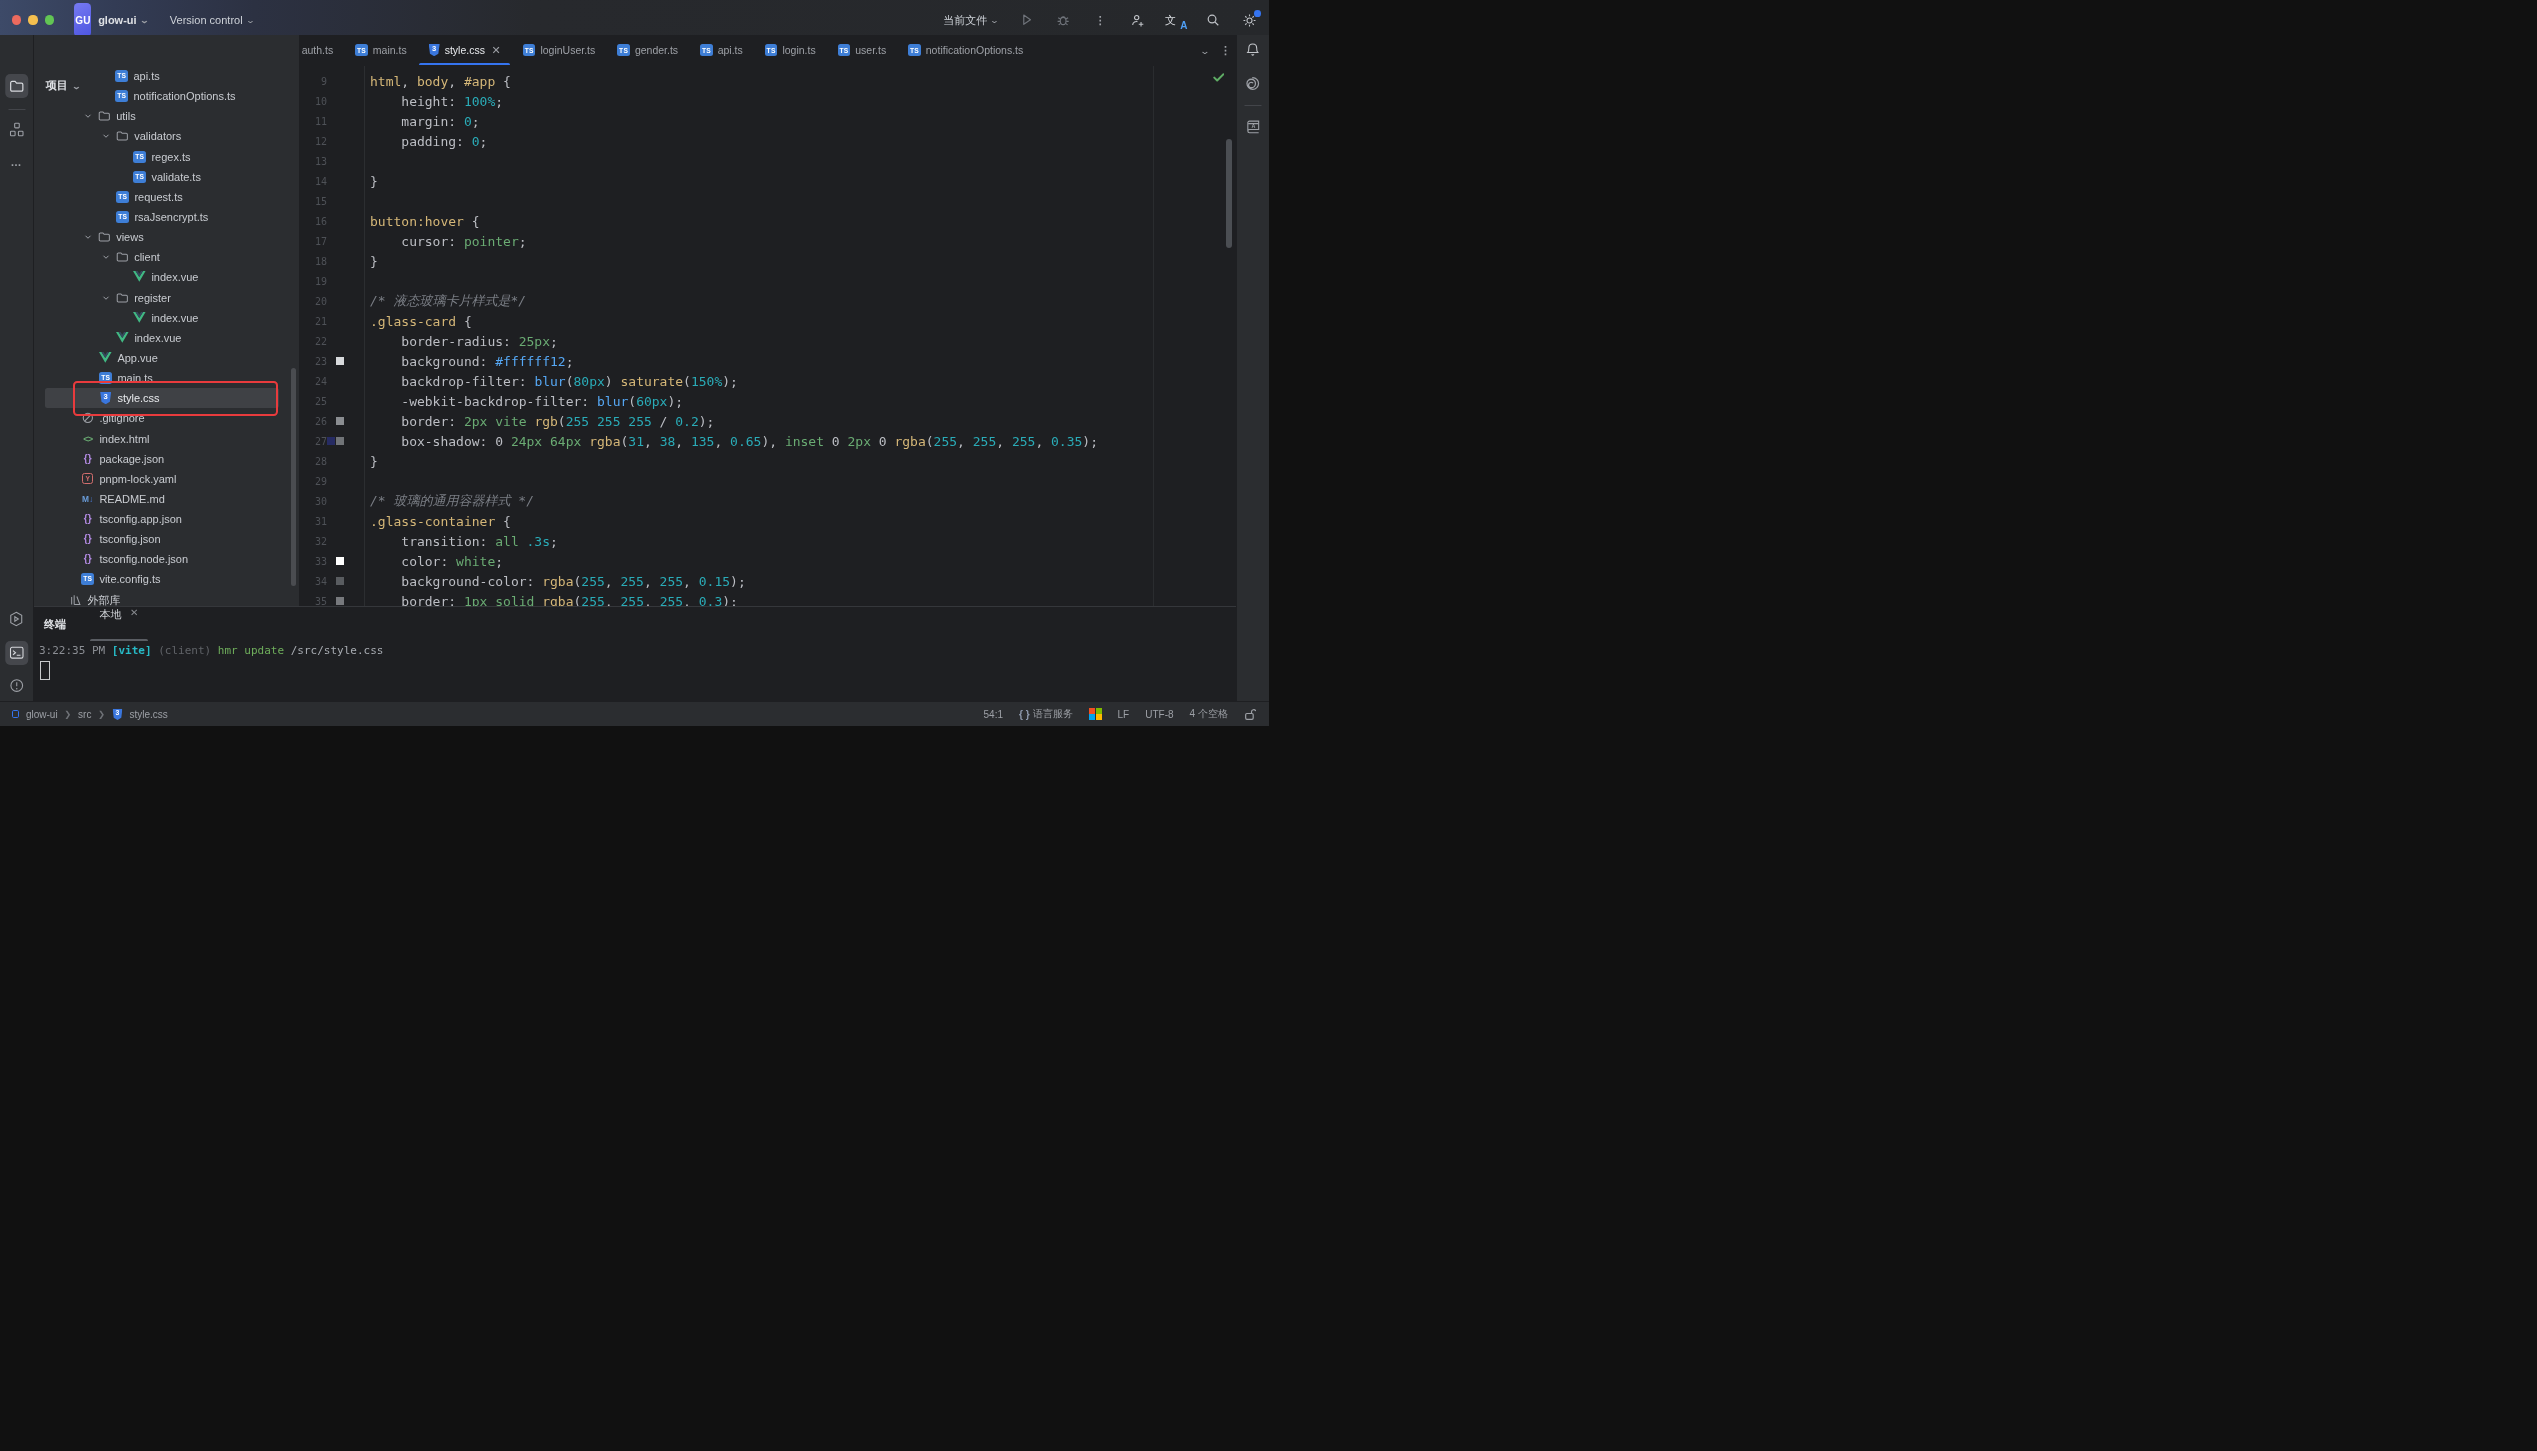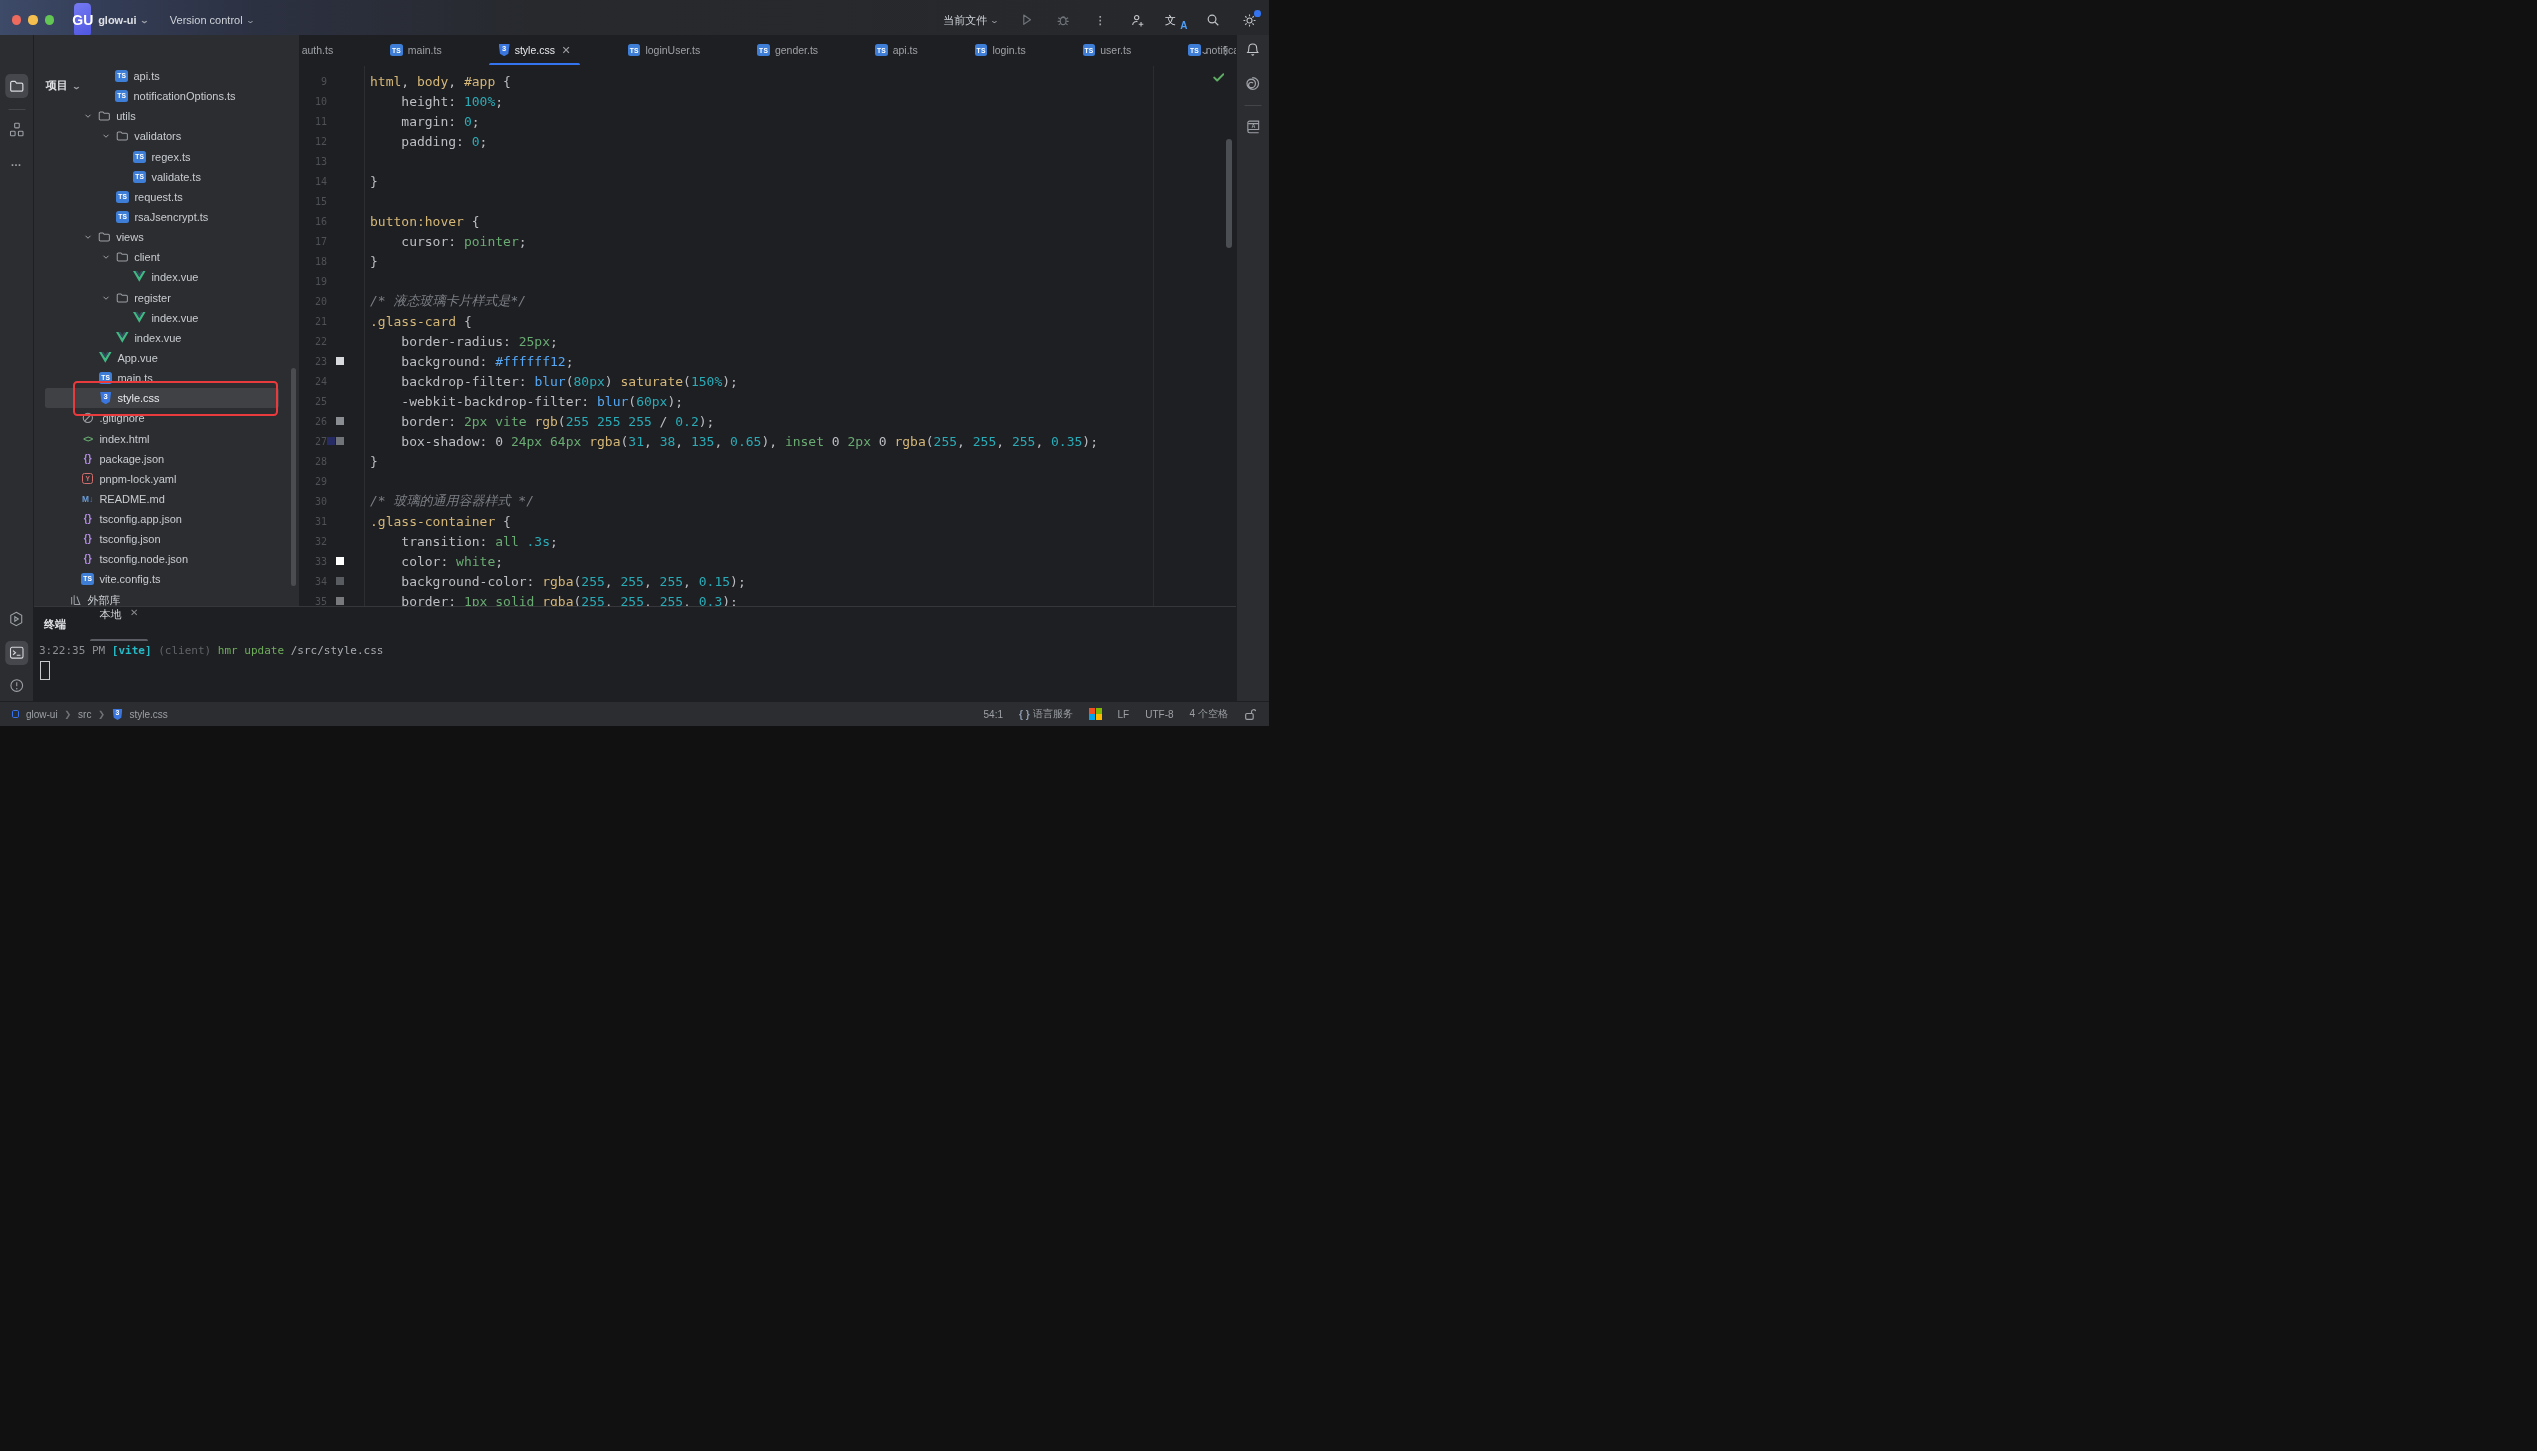--- a/index.html
+++ b/index.html
@@ -13,21 +13,21 @@
   .titlebar {
     position:absolute; top:0; left:0; right:0; height:35px;
     background:linear-gradient(90deg,#3d4a68 0%,#333c55 9%,#2c3142 20%,#27292d 42%,#26282b 100%);
     display:flex; align-items:center; padding:5px 10px 0 11.7px;
   }
   .traffic { display:flex; gap:7.6px; margin-right:20px; }
   .traffic span { width:9.2px; height:9.2px; border-radius:50%; display:block; }
   .tl-red{background:var(--tl-red);} .tl-yellow{background:var(--tl-yellow);} .tl-green{background:var(--tl-green);}
   .proj-badge {
     width:17px; height:34px; border-radius:4.2px; background:linear-gradient(150deg,#767af2,#4d55e0);
-    color:#fff; font-size:14px; font-weight:bold; display:flex; align-items:center; justify-content:center;
+    color:#fff; font-size:10px; font-weight:bold; display:flex; align-items:center; justify-content:center;
     margin-right:6.7px; letter-spacing:0.2px;
   }
   .tb-item { display:flex; align-items:center; gap:4.2px; color:#dfe1e5; font-weight:600; margin-right:22px; cursor:default;}
   .tb-item.light { font-weight:400; color:#ced2d8; }
   .chev { color:#9da0a6; font-size:8.4px; transform:scaleX(1.4); display:inline-block; }
   .tb-right { margin-left:auto; display:flex; align-items:center; gap:18.5px; }
   .tb-ic { display:flex; align-items:center; justify-content:center; width:18.5px; height:18.5px; position:relative; }
   .gear-dot { position:absolute; top:-0.8px; right:-1.7px; width:6.7px; height:6.7px; border-radius:50%; background:var(--accent); }
   .lang-ic { position:relative; color:#dcdfe3; font-size:11px; width:20px; }
   .lang-ic .a { position:absolute; right:-2.5px; bottom:-3.4px; color:#4f9ff5; font-weight:bold; font-size:10px; }
@@ -468,21 +468,21 @@
                   <span class="lbl">外部库</span>
                 </div>
               </div>
             <div class="red-box" id="redbox" style="top: 315px;"></div>
             <div class="tree-scroll" style="top:302px;height:218px;"></div>
           </div>
         </div>
 
         <div class="editor">
           <div class="tabbar">
-            <div id="tabItems" style="display:flex;gap:35px;">
+            <div id="tabItems" style="display:flex;">
                 <div class="tab clipped">
                   <span>auth.ts</span>
                 </div>
                 <div class="tab">
                   <span class="fi-ts">TS</span>
                   <span>main.ts</span>
                 </div>
                 <div class="tab active">
                   <span class="fi-css">3</span>
                   <span>style.css</span>

